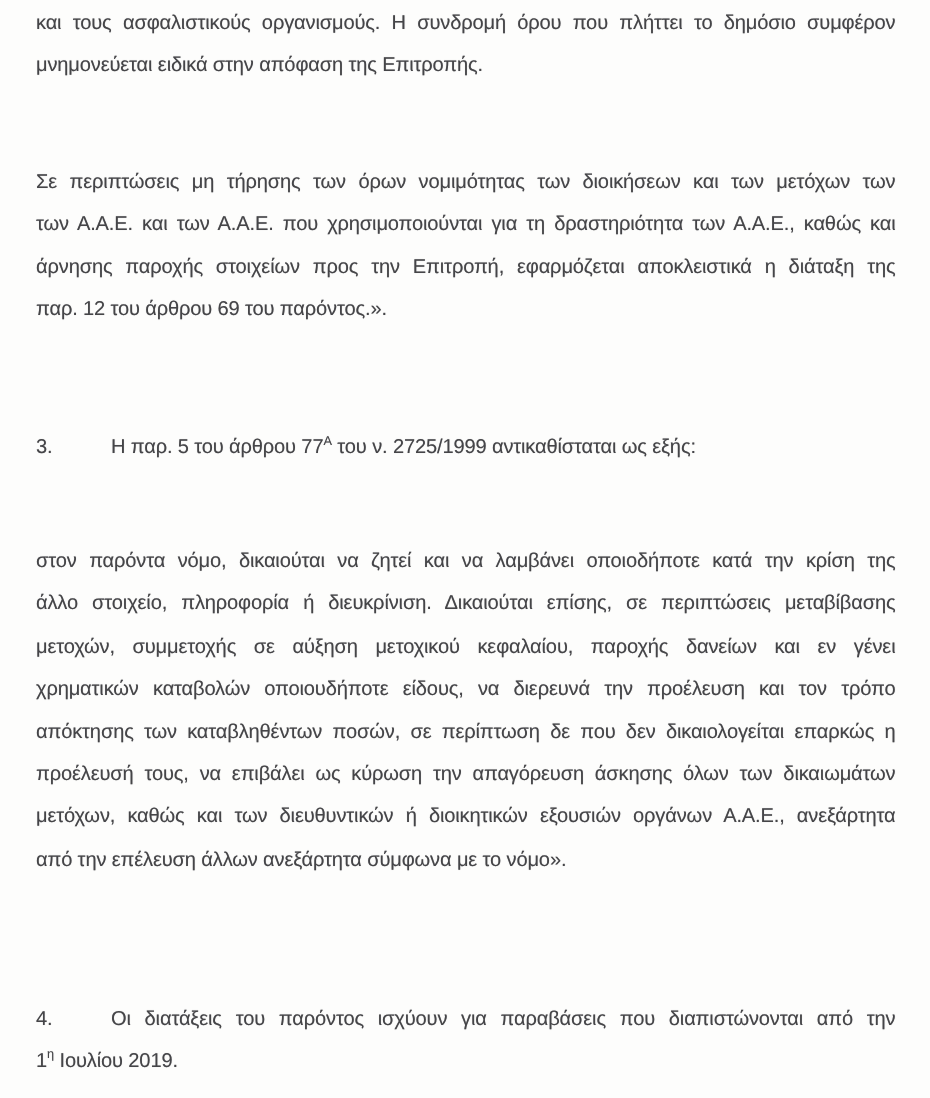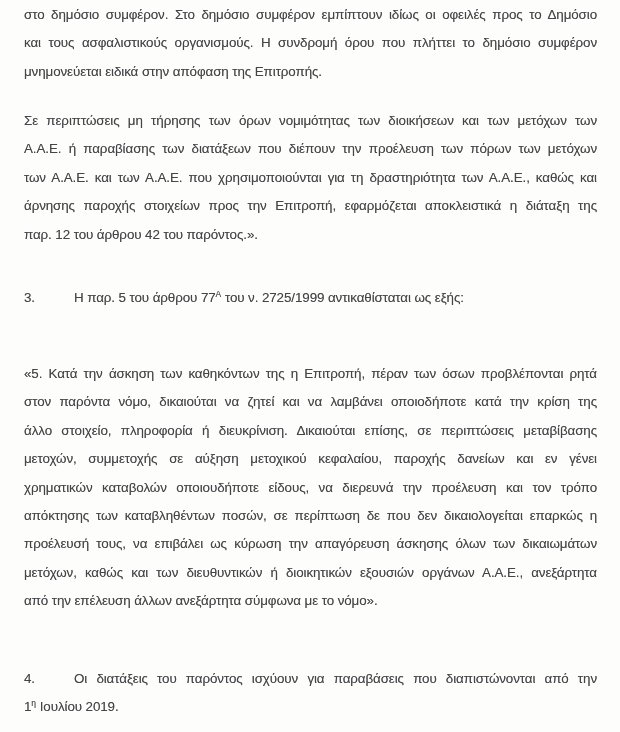--- a/index.html
+++ b/index.html
@@ -50,41 +50,38 @@
     letter-spacing: 0;
     line-height: 0;
   }
 </style>
 </head>
 <body>
 
 <div class="page">
 
   <div class="block" style="top:1px">
-    <div class="line full">στο δημόσιο συμφέρον. Στο δημόσιο συμφέρον εμπίπτουν ιδίως οι οφειλές προς το Δημόσιο</div>
     <div class="line full">και τους ασφαλιστικούς οργανισμούς. Η συνδρομή όρου που πλήττει το δημόσιο συμφέρον</div>
     <div class="line">μνημονεύεται ειδικά στην απόφαση της Επιτροπής.</div>
   </div>
 
   <div class="block" style="top:107px">
     <div class="line full">Σε περιπτώσεις μη τήρησης των όρων νομιμότητας των διοικήσεων και των μετόχων των</div>
-    <div class="line full">Α.Α.Ε. ή παραβίασης των διατάξεων που διέπουν την προέλευση των πόρων των μετόχων</div>
     <div class="line full">των Α.Α.Ε. και των Α.Α.Ε. που χρησιμοποιούνται για τη δραστηριότητα των Α.Α.Ε., καθώς και</div>
     <div class="line full">άρνησης παροχής στοιχείων προς την Επιτροπή, εφαρμόζεται αποκλειστικά η διάταξη της</div>
-    <div class="line">παρ. 12 του άρθρου 42 του παρόντος.».</div>
+    <div class="line">παρ. 12 του άρθρου 69 του παρόντος.».</div>
   </div>
 
   <div class="block" style="top:284px">
     <div class="line">
       <span class="num">3.</span><span>Η παρ. 5 του άρθρου 77</span><sup>Α</sup><span> του ν. 2725/1999 αντικαθίσταται ως εξής:</span>
     </div>
   </div>
 
   <div class="block" style="top:360px">
-    <div class="line full">«5. Κατά την άσκηση των καθηκόντων της η Επιτροπή, πέραν των όσων προβλέπονται ρητά</div>
     <div class="line full">στον παρόντα νόμο, δικαιούται να ζητεί και να λαμβάνει οποιοδήποτε κατά την κρίση της</div>
     <div class="line full">άλλο στοιχείο, πληροφορία ή διευκρίνιση. Δικαιούται επίσης, σε περιπτώσεις μεταβίβασης</div>
     <div class="line full">μετοχών, συμμετοχής σε αύξηση μετοχικού κεφαλαίου, παροχής δανείων και εν γένει</div>
     <div class="line full">χρηματικών καταβολών οποιουδήποτε είδους, να διερευνά την προέλευση και τον τρόπο</div>
     <div class="line full">απόκτησης των καταβληθέντων ποσών, σε περίπτωση δε που δεν δικαιολογείται επαρκώς η</div>
     <div class="line full">προέλευσή τους, να επιβάλει ως κύρωση την απαγόρευση άσκησης όλων των δικαιωμάτων</div>
     <div class="line full">μετόχων, καθώς και των διευθυντικών ή διοικητικών εξουσιών οργάνων Α.Α.Ε., ανεξάρτητα</div>
     <div class="line">από την επέλευση άλλων ανεξάρτητα σύμφωνα με το νόμο».</div>
   </div>
 

